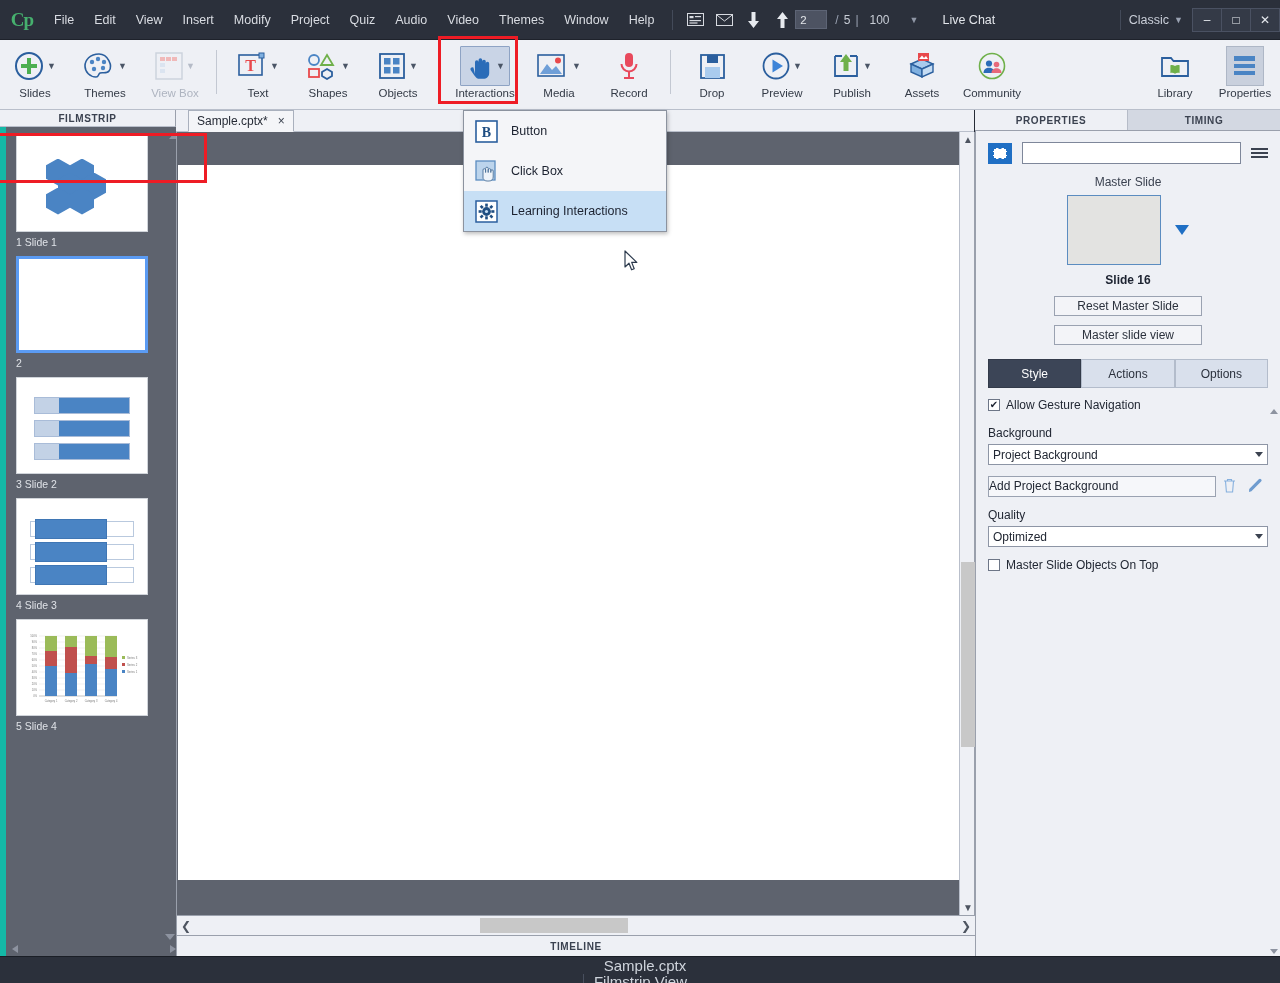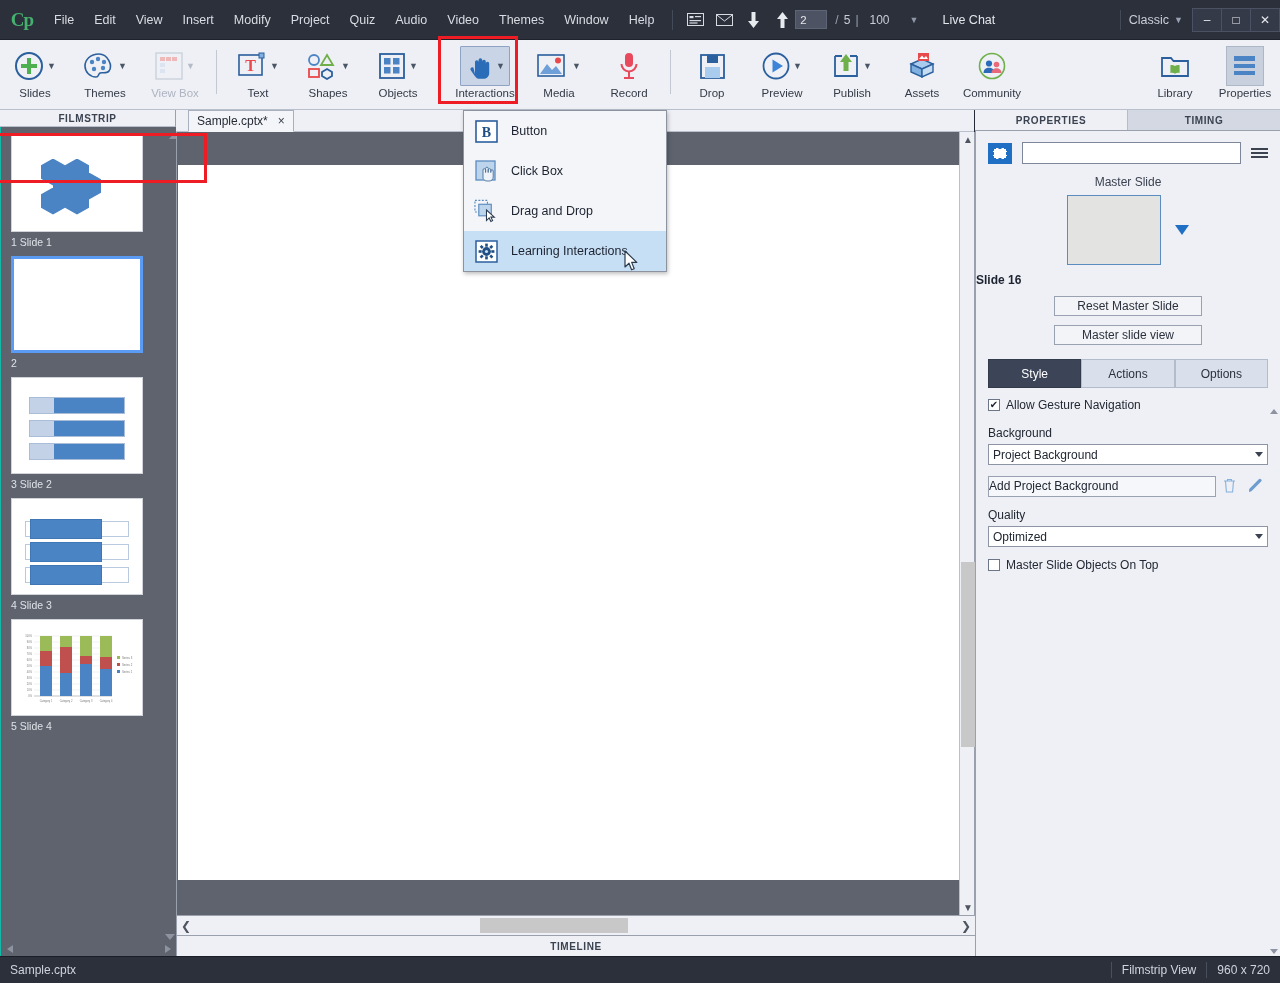--- a/index.html
+++ b/index.html
@@ -81,21 +81,21 @@
   
   .filmstrip-hdr {
     position:absolute; left:0; top:110px; width:176px; height:17px;
     background:#eef0f5; border-right:1px solid #9aa0ac; border-bottom:1px solid #b9bfcb;
     display:flex; align-items:center; justify-content:center;
     font-size:10px; font-weight:bold; letter-spacing:0.6px; color:#3b4250;
   }
   .filmstrip {
     position:absolute; left:0; top:127px; width:184px; height:829px;
     background:#5e636e; border-right:1px solid #2b303b;
-    border-left:1px solid #14b8a6;
+    border-left:6px solid #14b8a6;
     overflow:hidden;
   }
   .fs-inner { padding:8px 0 0 10px; }
   .fs-slide { margin-bottom:8px; width:134px; }
   .fs-thumb {
     width:132px; height:97px; background:#ffffff; border:1px solid #d0d4da;
     position:relative; overflow:hidden;
   }
   .fs-thumb.sel { border:3px solid #5b9bf3; }
   .fs-lbl { font-size:10.5px; color:#dfe2e7; margin-top:4px; margin-bottom:2px; }
@@ -194,21 +194,21 @@
   .hamburger { margin-left:10px; display:flex; flex-direction:column; gap:2px; }
   .hamburger i { display:block; width:17px; height:2px; background:#3b4250; }
 
   .master-lbl { text-align:center; font-size:12px; color:#3b4250; margin-top:11px; }
   .master-wrap { display:flex; align-items:center; justify-content:center; margin-top:6px; position:relative;}
   .master-thumb { width:94px; height:70px; background:#e3e3e1; border:1px solid #5b8cc0; }
   .master-caret {
     margin-left:14px; width:0;height:0; border-left:7px solid transparent;
     border-right:7px solid transparent; border-top:10px solid #1f6fc4;
   }
-  .master-name { text-align:left; font-size:12px; font-weight:bold; color:#1c2230; margin-top:8px; }
+  .master-name { text-align:center; font-size:12px; font-weight:bold; color:#1c2230; margin-top:8px; }
 
   .rp-btn {
     display:block; margin:9px auto 0 auto; width:148px; height:20px;
     background:#f3f4f8; border:1px solid #9aa2b1; font-size:12px; color:#2b313d;
     text-align:center; line-height:18px;
   }
 
   .seg { display:flex; margin:14px 12px 0 12px; }
   .seg-item {
     flex:1; height:29px; display:flex; align-items:center; justify-content:center;
@@ -263,21 +263,21 @@
   .dd-redring {
     position:absolute; left:-3px; top:133px; width:210px; height:50px;
     border:3px solid #ee1c25; pointer-events:none; z-index:45;
   }
   .cursor-arrow { position:absolute; left:624px; top:250px; z-index:50; }
 
   
   .statusbar {
     position:absolute; left:0; bottom:0; width:1280px; height:27px;
     background:#2b303b; display:flex; align-items:center;
-    font-size:12px; color:#cfd4dc; border-top:1px solid #1a1e26;
+    font-size:15px; color:#cfd4dc; border-top:1px solid #1a1e26;flex-direction:column;
   }
   .sb-file { padding-left:10px; flex:1; }
   .sb-cell { padding:0 10px; border-left:1px solid #484f5e; line-height:16px; }
 </style>
 </head>
 <body>
 
 <div class="app">
 
   <div class="menubar">
@@ -802,30 +802,20 @@
     <div class="dd-item">
       <div class="dd-ico">
         <svg width="23" height="23" viewBox="0 0 23 23">
             <rect x="1" y="1" width="19" height="19" fill="#bcd4ec" stroke="#5b8cc0" stroke-width="1.3"></rect>
             <path d="M8 18 L8 10 a1.3 1.3 0 0 1 2.6 0 L10.6 12.5 L10.6 8.5 a1.3 1.3 0 0 1 2.6 0 L13.2 12.5 L13.2 10 a1.3 1.3 0 0 1 2.6 0 L15.8 12.5 L15.8 11 a1.2 1.2 0 0 1 2.4 0 L18.2 17 c0 2.4 -1.7 4 -4.1 4 L12 21 c-2 0 -2.9 -1 -3.8 -2.3 Z" fill="#eef3f9" stroke="#4a6f99" stroke-width="0.9"></path>
           </svg>
       </div>
       <span>Click Box</span>
     </div>
 
-    <div class="dd-item">
-      <div class="dd-ico">
-        <svg width="25" height="24" viewBox="0 0 25 24">
-            <rect x="1" y="1" width="13" height="12" fill="none" stroke="#5b8cc0" stroke-width="1.2" stroke-dasharray="2 1.6"></rect>
-            <rect x="5" y="5" width="13" height="12" fill="#bcd4ec" stroke="#5b8cc0" stroke-width="1.2"></rect>
-            <path d="M13 11 L13 22 L15.8 19.2 L17.6 23 L19.4 22 L17.6 18.4 L21.2 18.4 Z" fill="#fff" stroke="#2c3a4d" stroke-width="1.1"></path>
-          </svg>
-      </div>
-      <span>Drag and Drop</span>
-    </div>
 
     <div class="dd-item sel">
       <div class="dd-ico">
         <svg width="23" height="23" viewBox="0 0 23 23">
             <rect x="1" y="1" width="21" height="21" fill="#fff" stroke="#2b5f9e" stroke-width="1.5"></rect>
             <g fill="#1f4e82">
               <circle cx="11.5" cy="11.5" r="4.4"></circle>
               <rect x="10.2" y="3.6" width="2.6" height="3.1"></rect>
               <rect x="10.2" y="16.3" width="2.6" height="3.1"></rect>
               <rect x="3.6" y="10.2" width="3.1" height="2.6"></rect>

